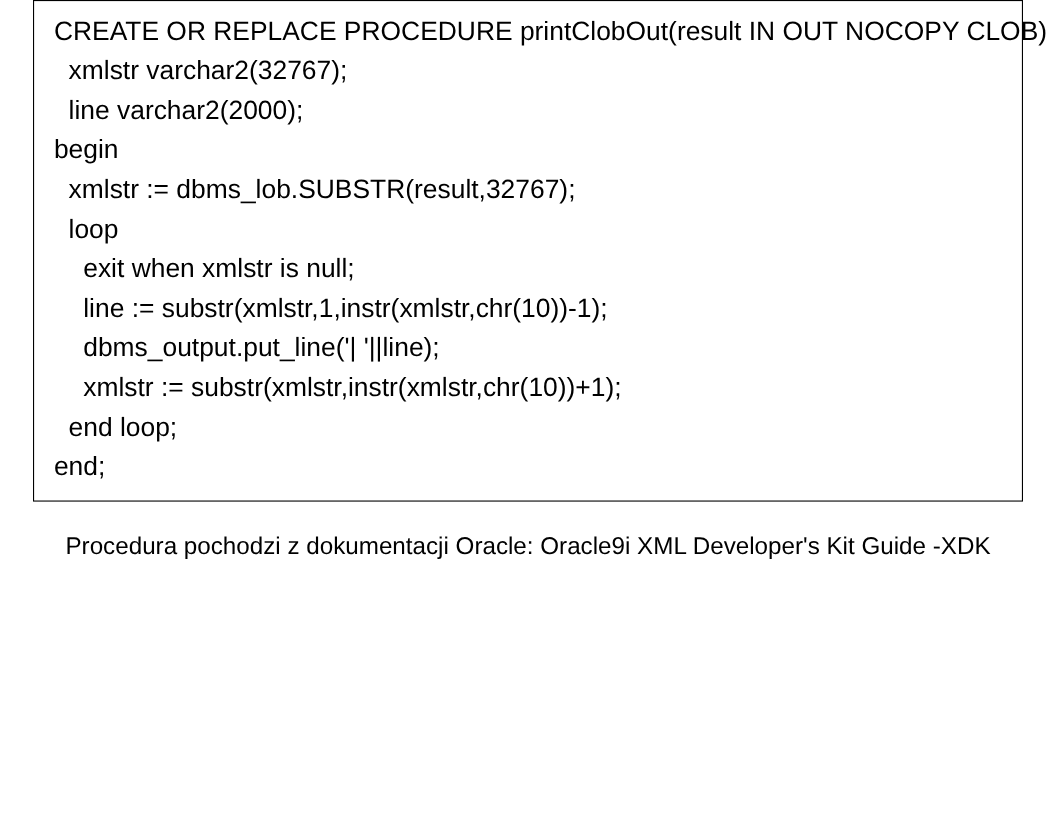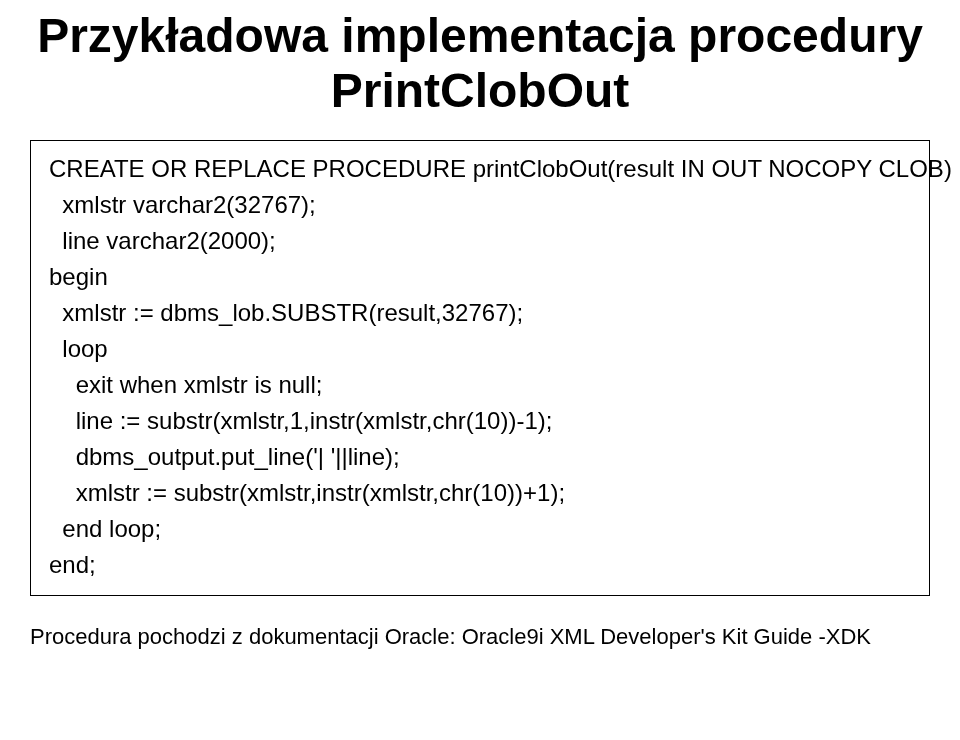--- a/index.html
+++ b/index.html
@@ -31,28 +31,27 @@
     font-family: Arial, Helvetica, sans-serif;
     font-size: 24px;
     line-height: 1.5;
     white-space: pre;
     box-sizing: border-box;
     width: 100%;
   }
   .footnote {
     font-size: 22px;
     margin-top: 28px;
+    text-align: center;
   }
 </style>
 </head>
 <body>
 
 <div class="page">
-  <div class="title">Przykładowa implementacja procedury
-PrintClobOut</div>
   <div class="code-box">CREATE OR REPLACE PROCEDURE printClobOut(result IN OUT NOCOPY CLOB) is
   xmlstr varchar2(32767);
   line varchar2(2000);
 begin
   xmlstr := dbms_lob.SUBSTR(result,32767);
   loop
     exit when xmlstr is null;
     line := substr(xmlstr,1,instr(xmlstr,chr(10))-1);
     dbms_output.put_line('| '||line);
     xmlstr := substr(xmlstr,instr(xmlstr,chr(10))+1);

